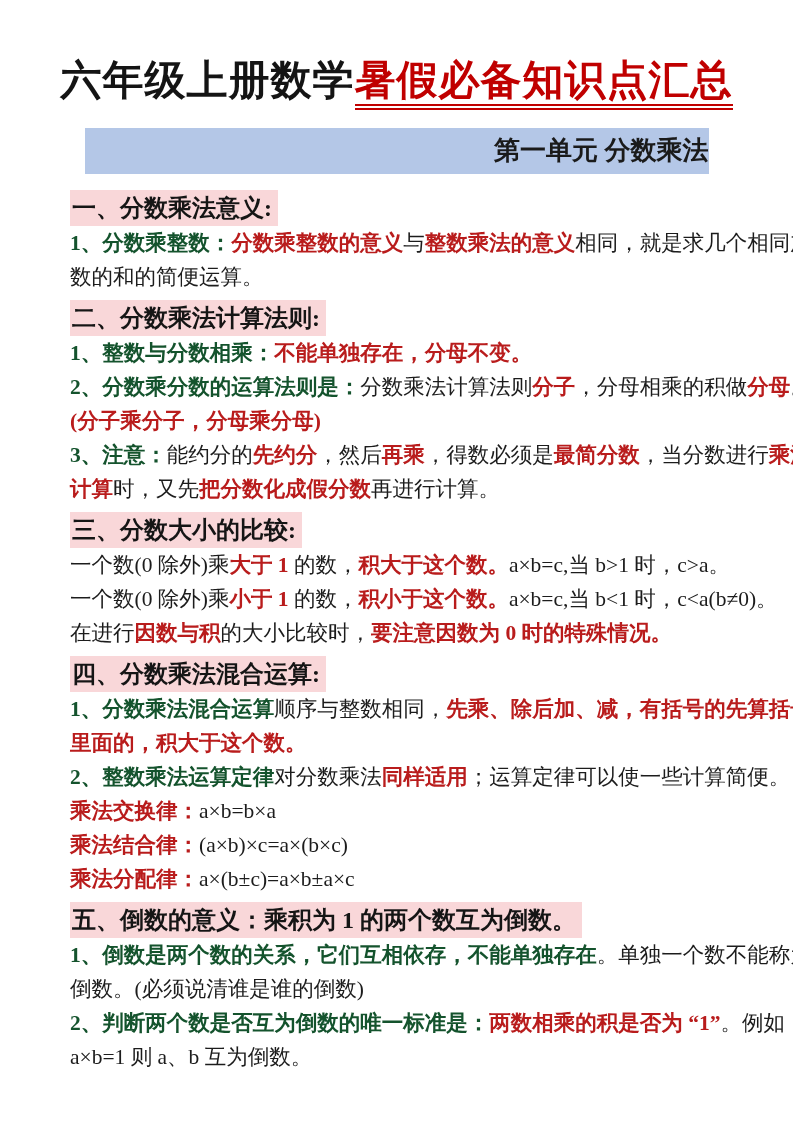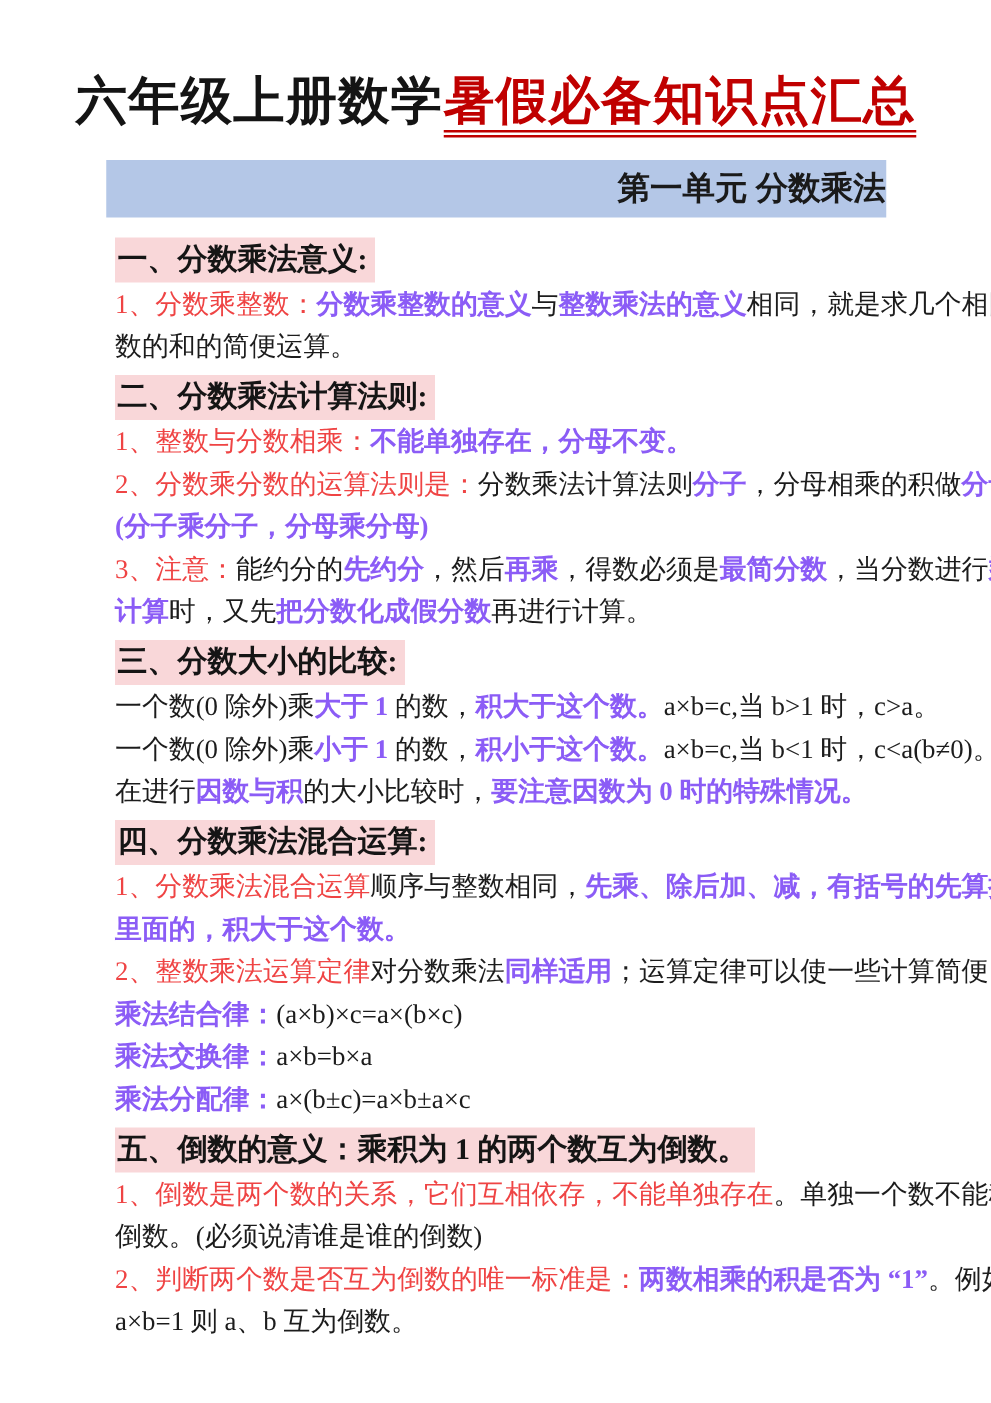--- a/index.html
+++ b/index.html
@@ -35,43 +35,43 @@
     margin: 20px auto 0 auto;
     width: 624px;
     background: #b4c7e7;
     text-align: right;
     font-size: 26px;
     font-weight: bold;
     color: #1a1a1a;
     padding: 5px 0 6px 0;
   }
   .content {
-    margin: 16px 66px 0 92px;
+    margin: 16px 66px 0 70px;
     font-size: 21.5px;
   }
   .sec-heading {
     margin: 10px 0 6px 0;
     line-height: 30px;
   }
   .sec-heading .hl {
     background: #f9d7d9;
     color: #151515;
     font-weight: bold;
     font-size: 24px;
     padding: 3px 6px 3px 2px;
     display: inline-block;
   }
   .line {
     margin: 0 0 11px 0;
     line-height: 23px;
     white-space: nowrap;
   }
   .run-black { color: #1c1c1c; }
-  .run-blue  { color: #ef4444; font-weight: normal; }
-  .run-red   { color: #8b5cf6; font-weight: bold; }
+  .run-blue  { color: #14532d; font-weight: bold; }
+  .run-red   { color: #b91c1c; font-weight: bold; }
 </style>
 </head>
 <body>
 
 <div class="page">
   <h1 class="title">
     <span class="t-black">六年级上册数学</span><span class="t-red">暑假必备知识点汇总</span>
   </h1>
 
   <div class="banner">第一单元 分数乘法</div>
@@ -87,22 +87,22 @@
       <div class="line"><span class="run-blue">3、注意：</span><span class="run-black">能约分的</span><span class="run-red">先约分</span><span class="run-black">，然后</span><span class="run-red">再乘</span><span class="run-black">，得数必须是</span><span class="run-red">最简分数</span><span class="run-black">，当分数进行</span><span class="run-red">乘法</span></div>
       <div class="line"><span class="run-red">计算</span><span class="run-black">时，又先</span><span class="run-red">把分数化成假分数</span><span class="run-black">再进行计算。</span></div>
       <div class="sec-heading"><span class="hl">三、分数大小的比较:</span></div>
       <div class="line"><span class="run-black">一个数(0 除外)乘</span><span class="run-red">大于 1</span><span class="run-black"> 的数，</span><span class="run-red">积大于这个数。</span><span class="run-black">a×b=c,当 b&gt;1 时，c&gt;a。</span></div>
       <div class="line"><span class="run-black">一个数(0 除外)乘</span><span class="run-red">小于 1</span><span class="run-black"> 的数，</span><span class="run-red">积小于这个数。</span><span class="run-black">a×b=c,当 b&lt;1 时，c&lt;a(b≠0)。</span></div>
       <div class="line"><span class="run-black">在进行</span><span class="run-red">因数与积</span><span class="run-black">的大小比较时，</span><span class="run-red">要注意因数为 0 时的特殊情况。</span></div>
       <div class="sec-heading"><span class="hl">四、分数乘法混合运算:</span></div>
       <div class="line"><span class="run-blue">1、分数乘法混合运算</span><span class="run-black">顺序与整数相同，</span><span class="run-red">先乘、除后加、减，有括号的先算括号</span></div>
       <div class="line"><span class="run-red">里面的，积大于这个数。</span></div>
       <div class="line"><span class="run-blue">2、整数乘法运算定律</span><span class="run-black">对分数乘法</span><span class="run-red">同样适用</span><span class="run-black">；运算定律可以使一些计算简便。</span></div>
+      <div class="line"><span class="run-red">乘法交换律：</span><span class="run-black">a×b=b×a</span></div>
       <div class="line"><span class="run-red">乘法结合律：</span><span class="run-black">(a×b)×c=a×(b×c)</span></div>
-      <div class="line"><span class="run-red">乘法交换律：</span><span class="run-black">a×b=b×a</span></div>
       <div class="line"><span class="run-red">乘法分配律：</span><span class="run-black">a×(b±c)=a×b±a×c</span></div>
       <div class="sec-heading"><span class="hl">五、倒数的意义：乘积为 1 的两个数互为倒数。</span></div>
       <div class="line"><span class="run-blue">1、倒数是两个数的关系，它们互相依存，不能单独存在</span><span class="run-black">。单独一个数不能称为</span></div>
       <div class="line"><span class="run-black">倒数。(必须说清谁是谁的倒数)</span></div>
       <div class="line"><span class="run-blue">2、判断两个数是否互为倒数的唯一标准是：</span><span class="run-red">两数相乘的积是否为 “1”</span><span class="run-black">。例如：</span></div>
       <div class="line"><span class="run-black">a×b=1 则 a、b 互为倒数。</span></div>
     </div>
 </div>
 
 </body></html>

